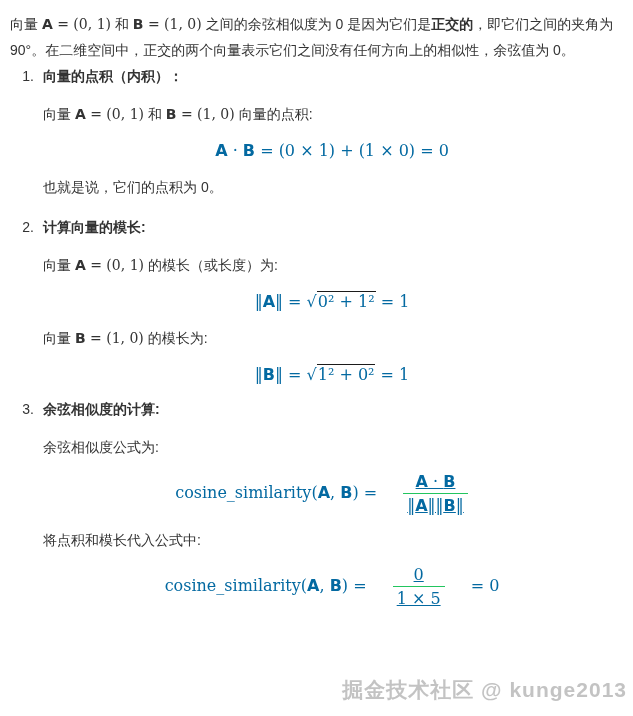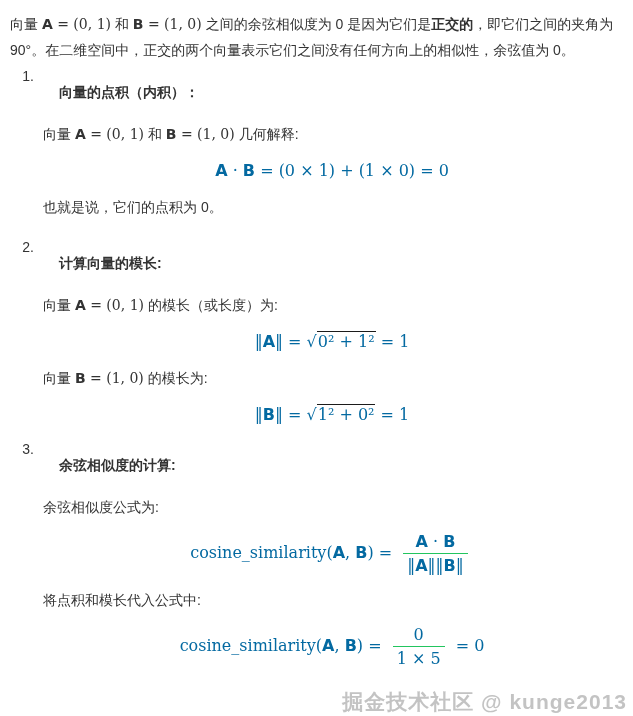--- a/index.html
+++ b/index.html
@@ -18,66 +18,66 @@
   .body-p{margin:12px 0;line-height:26px;}
   h2.doc-h2{
     font-size:18px;line-height:24px;font-weight:700;color:#1f1f1f;
     margin:15px 0 10px;
     font-family:"Liberation Sans","DejaVu Sans",sans-serif;
   }
   
   .step{display:flex;margin:0 0 2px;}
   .step-num{flex:0 0 24px;text-align:right;line-height:26px;color:#333;}
   .step-body{flex:1;margin-left:9px;}
-  .step-title{margin:16px;line-height:26px;}
+  .step-title{margin:0;line-height:26px;}
   
   .formula{
     text-align:center;
     margin:7px 0;
     color:#0369a1;
     font-size:16px;
     line-height:1.45;
     font-family:"DejaVu Serif","Liberation Serif",serif;
   }
   .formula.tall{margin:12px 0;}
-  .frac{display:inline-block;vertical-align:middle;margin:0 6px;}
+  .frac{display:inline-block;vertical-align:middle;margin:0 21px;text-decoration:underline;}
   .frac .num{display:block;padding:0 4px 2px;line-height:1.2;}
   .frac .den{display:block;border-top:1px solid #22c55e;padding:2px 4px 0;line-height:1.2;}
   
   .seg-cn{font-family:"Liberation Sans","DejaVu Sans",sans-serif;}
   .seg-b{font-family:"Liberation Sans","DejaVu Sans",sans-serif;font-weight:700;}
   .seg-vec{font-family:"DejaVu Sans","Liberation Sans",sans-serif;font-weight:700;font-style:normal;}
   .seg-m{font-family:"DejaVu Serif","Liberation Serif",serif;}
   .seg-rad{font-family:"DejaVu Serif","Liberation Serif",serif;}
   .seg-sqrt{font-family:"DejaVu Serif","Liberation Serif",serif;border-top:1px solid #1b1b1b;padding:0 1px;}
   
   .watermark{
     position:absolute;
-    right:6px;bottom:0;
+    right:6px;bottom:12px;
     font-size:21px;font-weight:700;letter-spacing:1px;
     color:rgba(136,136,136,0.50);
     text-shadow:1px 1px 0 rgba(255,255,255,0.95), -1px -1px 0 rgba(255,255,255,0.35);
     font-family:"Liberation Sans","DejaVu Sans",sans-serif;
     white-space:nowrap;
     pointer-events:none;
   }
 </style>
 </head>
 <body>
 
 <div class="page">
 
   <p class="doc-p"><span class="seg-cn">向量 </span><span class="seg-vec">A</span><span class="seg-m"> = (0, 1)</span><span class="seg-cn"> 和 </span><span class="seg-vec">B</span><span class="seg-m"> = (1, 0)</span><span class="seg-cn"> 之间的余弦相似度为 0 是因为它们是</span><span class="seg-b">正交的</span><span class="seg-cn">，即它们之间的夹角为 90°。在二维空间中，正交的两个向量表示它们之间没有任何方向上的相似性，余弦值为 0。</span></p>
 
 
   <div class="step">
     <div class="step-num">1.</div>
     <div class="step-body">
       <p class="step-title"><span class="seg-b">向量的点积（内积）：</span></p>
-      <p class="body-p"><span class="seg-cn">向量 </span><span class="seg-vec">A</span><span class="seg-m"> = (0, 1)</span><span class="seg-cn"> 和 </span><span class="seg-vec">B</span><span class="seg-m"> = (1, 0)</span><span class="seg-cn"> 几何解释:</span></p>
+      <p class="body-p"><span class="seg-cn">向量 </span><span class="seg-vec">A</span><span class="seg-m"> = (0, 1)</span><span class="seg-cn"> 和 </span><span class="seg-vec">B</span><span class="seg-m"> = (1, 0)</span><span class="seg-cn"> 向量的点积:</span></p>
       <div class="formula"><span class="seg-vec">A</span><span class="seg-m"> · </span><span class="seg-vec">B</span><span class="seg-m"> = (0 × 1) + (1 × 0) = 0</span></div>
       <p class="body-p"><span class="seg-cn">也就是说，它们的点积为 0。</span></p>
     </div>
   </div>
 
   <div class="step">
     <div class="step-num">2.</div>
     <div class="step-body">
       <p class="step-title"><span class="seg-b">计算向量的模长:</span></p>
       <p class="body-p"><span class="seg-cn">向量 </span><span class="seg-vec">A</span><span class="seg-m"> = (0, 1)</span><span class="seg-cn"> 的模长（或长度）为:</span></p>

